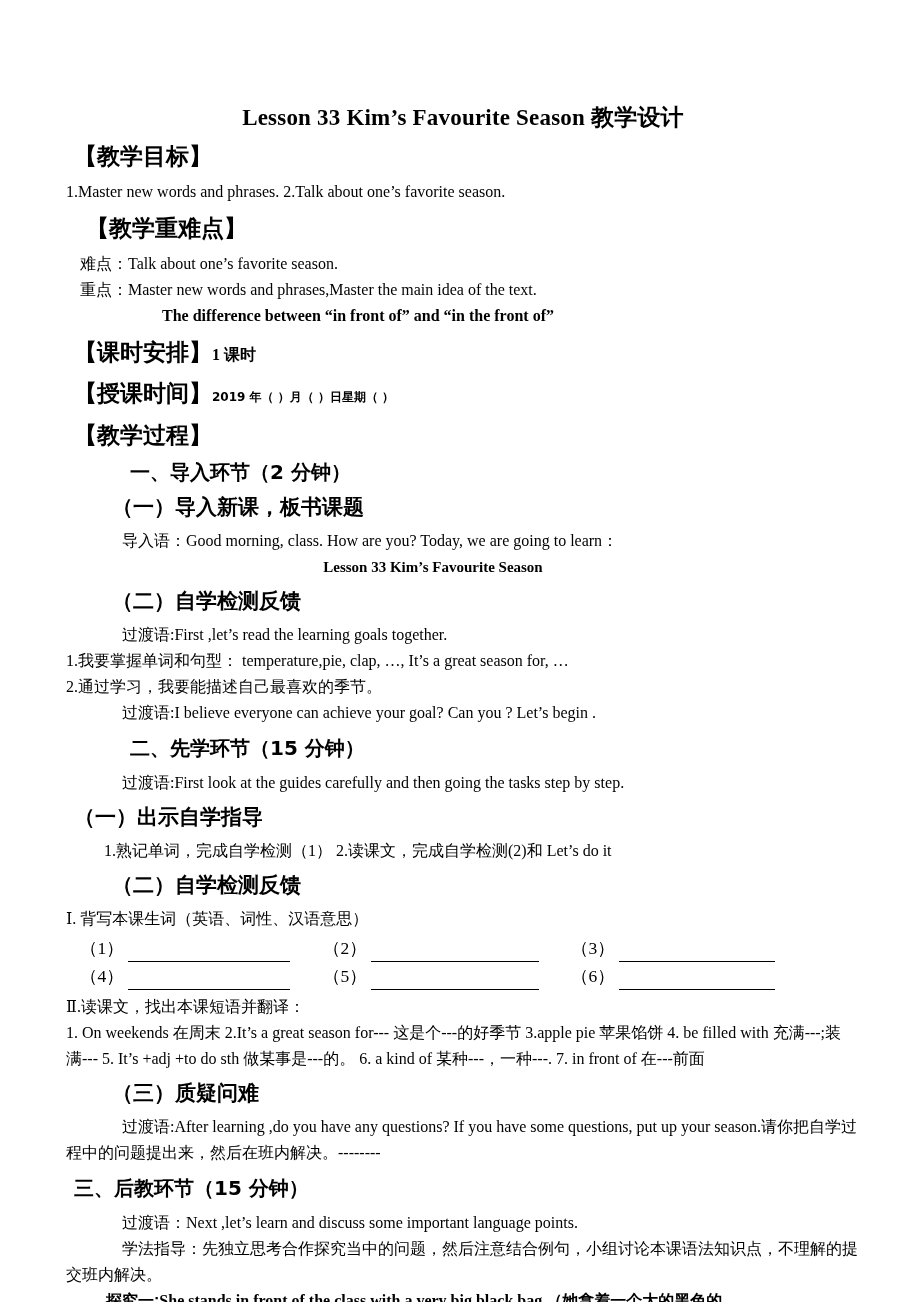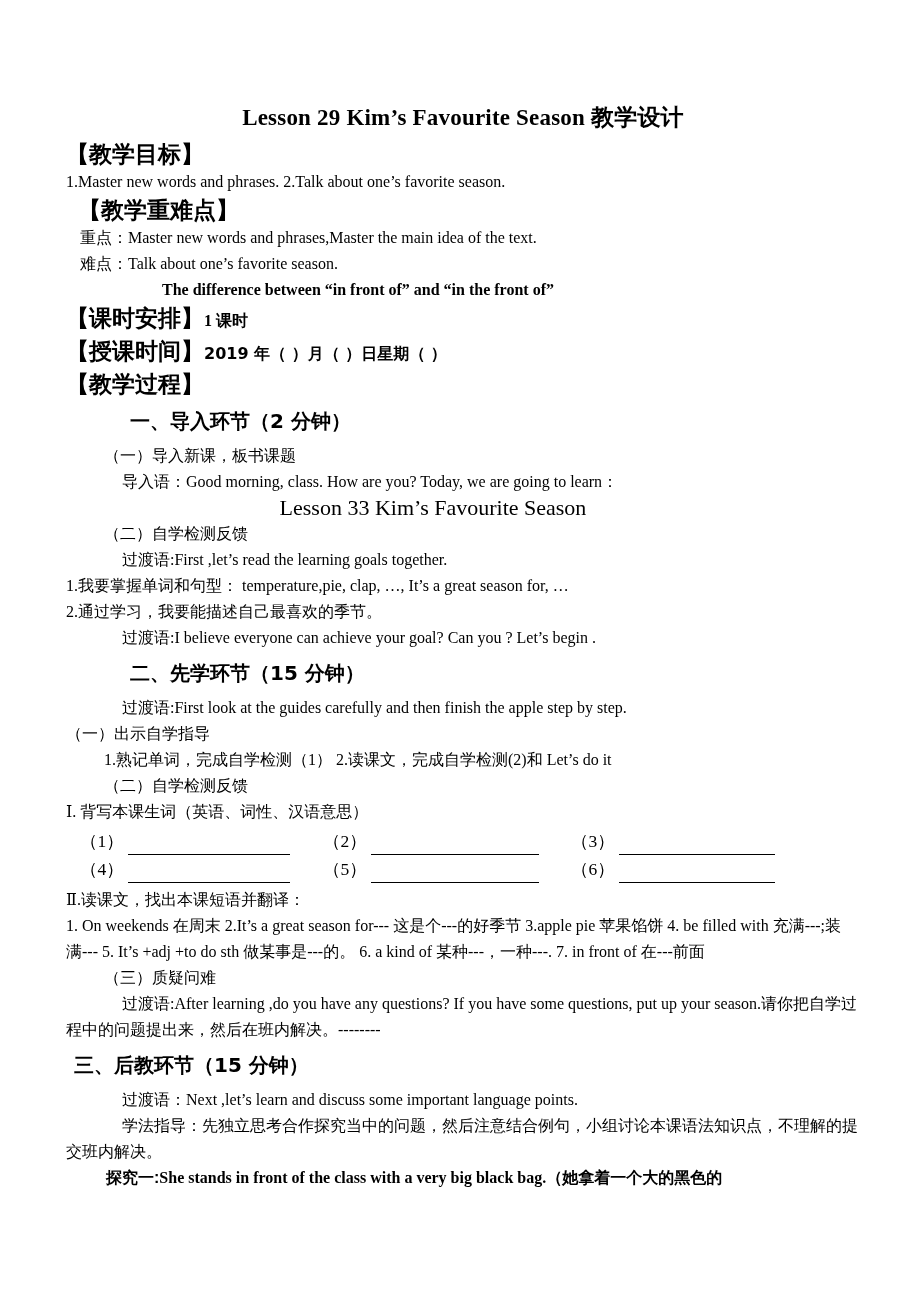--- a/index.html
+++ b/index.html
@@ -29,21 +29,21 @@
     font-size: 23px;
     line-height: 30px;
     letter-spacing: .2px;
     margin: 0 0 6px 0;
   }
   .sec-head {
     font-family: "DejaVu Sans", "Liberation Sans", sans-serif;
     font-weight: bold;
     font-size: 23px;
     line-height: 30px;
-    margin: 0;
+    margin: 8px;
     white-space: nowrap;
   }
   .sec-head .tail {
     font-family: "Liberation Serif", serif;
     font-weight: bold;
     font-size: 16px;
   }
   .sec-head.ind1 { padding-left: 12px; }
 
   .num-head {
@@ -51,53 +51,53 @@
     font-weight: bold;
     font-size: 20px;
     line-height: 28px;
     margin: 8px;
     white-space: nowrap;
   }
   .num-head.ind { padding-left: 56px; }
 
   .sub-head {
     font-family: "DejaVu Sans", "Liberation Sans", sans-serif;
-    font-weight: normal;
-    font-size: 16px;
+    font-weight: bold;
+    font-size: 21px;
     line-height: 26px;
-    margin: 0;
+    margin: 8px;
     white-space: nowrap;
   }
   .sub-head.ind { padding-left: 38px; }
 
   .line {
     font-size: 16px;
     line-height: 26px;
     margin: 0;
     white-space: nowrap;
   }
   .line.wrap { white-space: normal; }
   .ind-0  { padding-left: 0; }
   .ind-1  { padding-left: 14px; }
   .ind-2  { padding-left: 38px; }
   .ind-3  { padding-left: 56px; }
   .ind-4  { padding-left: 96px; font-weight: bold; }
 
   .ctr-bold {
     text-align: center;
-    font-weight: normal;
-    font-size: 22px;
+    font-weight: bold;
+    font-size: 15px;
     line-height: 26px;
     margin: 0;
     padding-right: 60px;
   }
 
   .b { font-weight: bold; }
   .sans { font-family: Liberation Sans, sans-serif; margin-left: 40px; }
-  .mono-ish { font-family: "DejaVu Sans", "Liberation Sans", sans-serif; font-size: 16px; }
+  .mono-ish { font-family: "DejaVu Sans", "Liberation Sans", sans-serif; font-size: 12px; }
 
   
   .blank-row {
     display: flex;
     align-items: flex-end;
     font-size: 17.5px;
     line-height: 28px;
     padding-left: 14px;
   }
   .blank-cell {
@@ -119,48 +119,48 @@
   .bc3 .rule { width: 156px; }
 
   .sp-2 { height: 2px; }
   .sp-4 { height: 4px; }
 </style>
 </head>
 <body>
 
 <div class="page">
 
-  <h1 class="doc-title">Lesson 29 Kim’s Favourite Season 教学设计</h1>
+  <h1 class="doc-title">Lesson 33 Kim’s Favourite Season 教学设计</h1>
 
   <div class="sec-head">【教学目标】</div>
   <div class="line ind-0">1.Master new words and phrases.     2.Talk about one’s favorite season.</div>
 
   <div class="sec-head ind1">【教学重难点】</div>
+  <div class="line ind-1">难点：Talk about one’s favorite season.</div>
   <div class="line ind-1">重点：Master new words and phrases,Master the main idea of the text.</div>
-  <div class="line ind-1">难点：Talk about one’s favorite season.</div>
   <div class="line ind-4">The difference between “in front of” and “in the front of”</div>
 
   <div class="sec-head"><span>【课时安排】</span><span class="tail">1 课时</span></div>
 
   <div class="sec-head"><span>【授课时间】</span><span class="mono-ish">2019 年（  ）月（  ）日星期（  ）</span></div>
 
   <div class="sec-head">【教学过程】</div>
 
   <div class="num-head ind">一、导入环节（2 分钟）</div>
   <div class="sub-head ind">（一）导入新课，板书课题</div>
   <div class="line ind-3">导入语：Good morning, class. How are you? Today, we are going to learn：</div>
   <div class="ctr-bold">Lesson 33 Kim’s Favourite Season</div>
   <div class="sub-head ind">（二）自学检测反馈</div>
   <div class="line ind-3">过渡语:First ,let’s read the learning goals together.</div>
   <div class="line ind-0">1.我要掌握单词和句型：  temperature,pie, clap, …, It’s a great season for, …</div>
   <div class="line ind-0">2.通过学习，我要能描述自己最喜欢的季节。</div>
   <div class="line ind-3">过渡语:I believe everyone can achieve your goal? Can you ? Let’s begin .</div>
 
   <div class="num-head ind">二、先学环节（15 分钟）</div>
-  <div class="line ind-3">过渡语:First look at the guides carefully and then finish the apple step by step.</div>
+  <div class="line ind-3">过渡语:First look at the guides carefully and then going the tasks step by step.</div>
   <div class="sub-head">（一）出示自学指导</div>
   <div class="line ind-2">1.熟记单词，完成自学检测（1）  2.读课文，完成自学检测(2)和 Let’s do it</div>
   <div class="sub-head ind">（二）自学检测反馈</div>
   <div class="line ind-0">Ⅰ. 背写本课生词（英语、词性、汉语意思）</div>
 
   <div class="sp-2"></div>
   <div class="blank-row">
     <span class="blank-cell bc1">
         <span class="lbl">（1）</span>
         <span class="rule"></span>

